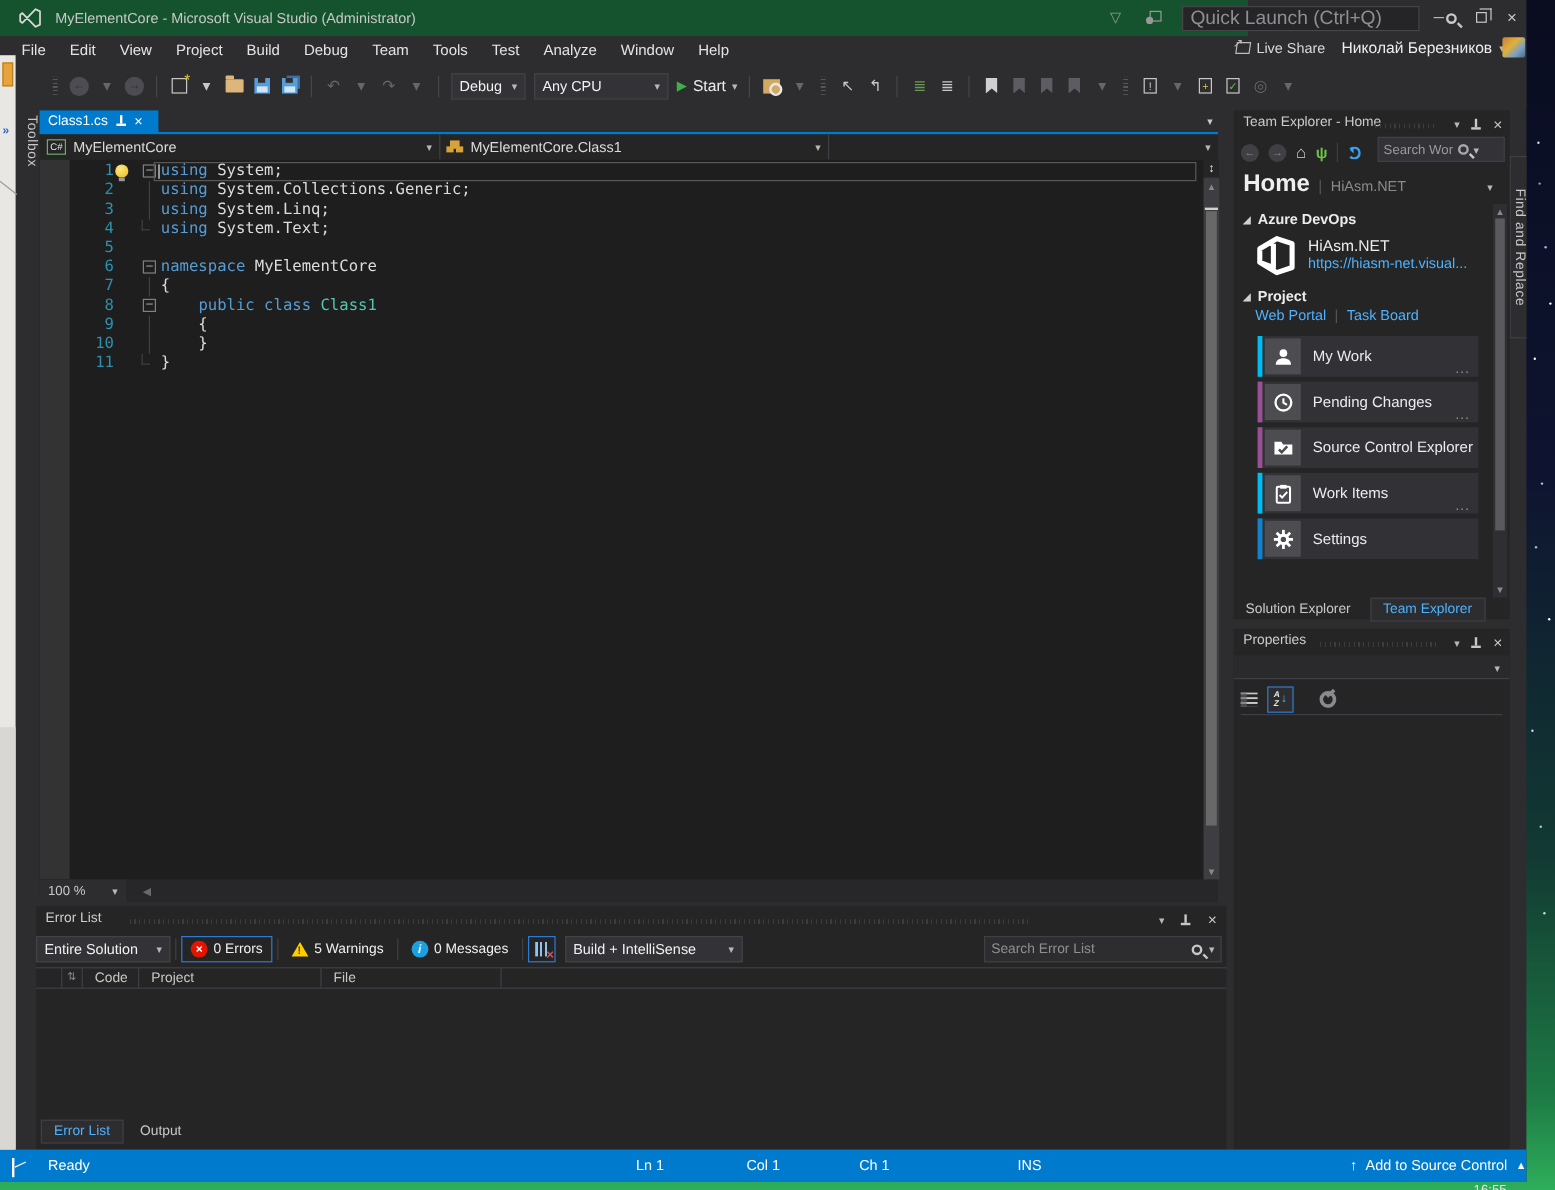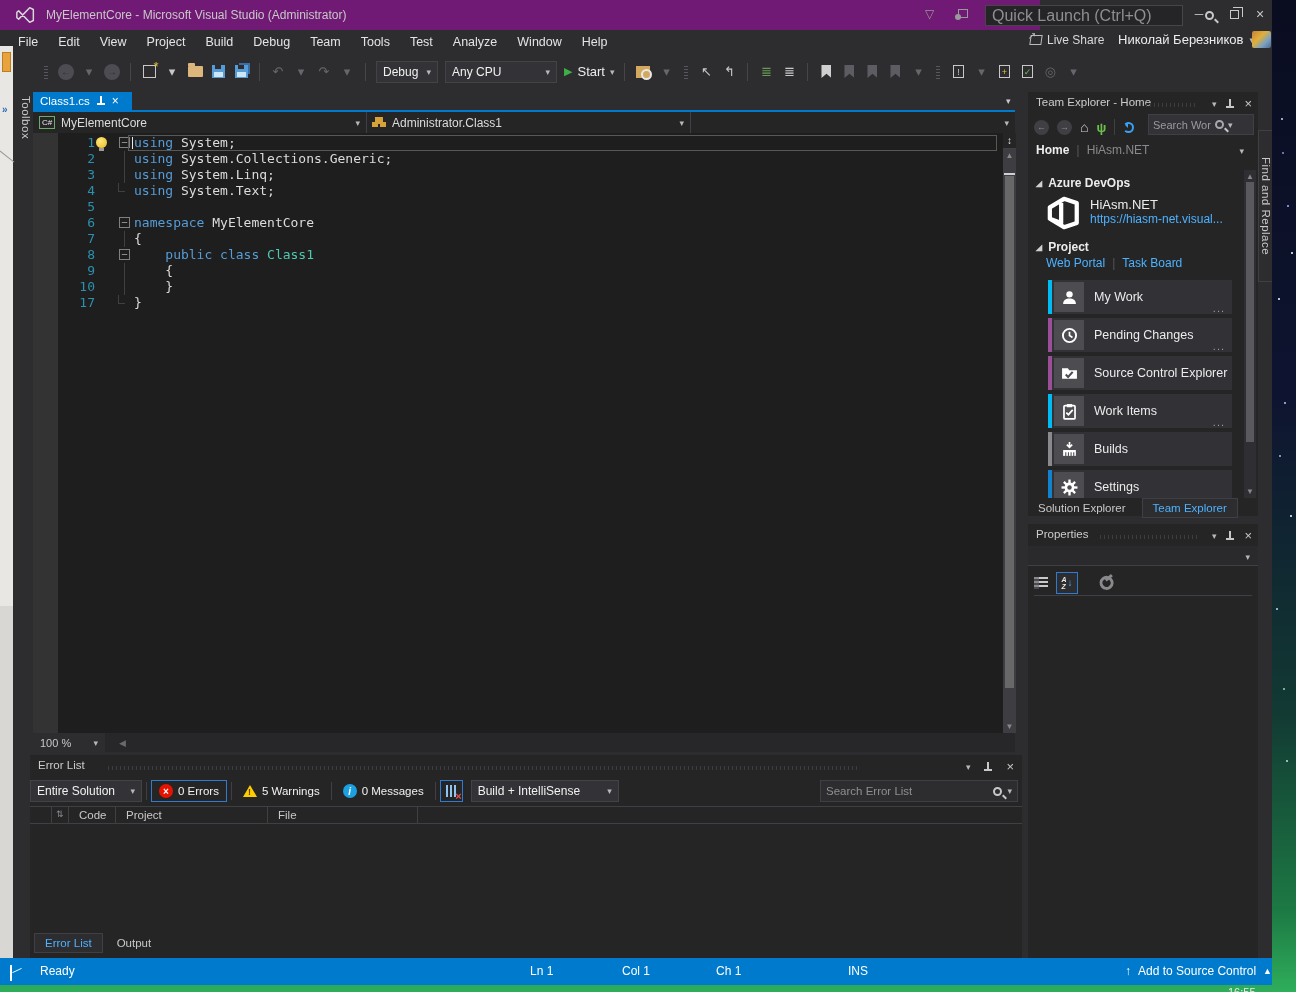--- a/index.html
+++ b/index.html
@@ -14,21 +14,21 @@
     1286px 760px #bfe8cd,1282px 152px #8899cc;}
   
   #bg-left{position:absolute;left:0;top:46px;width:13px;height:912px;background:#e9e7e4;z-index:40}
   #bg-left .yico{position:absolute;left:2px;top:6px;width:9px;height:20px;background:#e8a33d;border:1px solid #b97f22}
   #bg-left .barrow{position:absolute;left:2px;top:58px;color:#2b6cb8;font-size:10px;font-weight:bold}
   #bg-left .diag{position:absolute;left:-2px;top:110px;width:18px;height:1px;background:#9a9a9a;transform:rotate(38deg)}
   #bg-left .lower{position:absolute;left:0;top:560px;width:13px;height:352px;background:#d9d7d4}
   
   #vs{position:absolute;left:0;top:0;width:1272px;height:985px;background:#2d2d30;z-index:10}
   
-  #titlebar{position:absolute;left:0;top:0;width:1040px;height:30px;background:#701a75}
+  #titlebar{position:absolute;left:0;top:0;width:1040px;height:30px;background:#14532d}
   #vs-logo{position:absolute;left:15px;top:4px;width:22px;height:22px}
   #title-text{position:absolute;left:46px;top:8px;font-size:12px;color:#c8c8c8;white-space:nowrap}
   .tb-ico{position:absolute;top:7px;color:#999;font-size:12px}
   #quick-launch{position:absolute;left:985px;top:5px;width:198px;height:21px;background:#252528;border:1px solid #46464a;display:flex;align-items:center}
   #quick-launch input{flex:1;background:transparent;border:none;outline:none;color:#ddd;font-size:16px;padding:0 6px;font-family:"Liberation Sans",sans-serif}
   #quick-launch input::placeholder{color:#8f8f93}
   .i-search{width:9px;height:9px;border:2px solid #c8c8c8;border-radius:50%;position:relative;display:inline-block;flex:none}
   .i-search::after{content:"";position:absolute;left:7px;top:7px;width:5px;height:2px;background:#c8c8c8;transform:rotate(45deg)}
   .winbtn{position:absolute;top:0;width:30px;height:28px;display:flex;align-items:center;justify-content:center;color:#c8c8c8}
   .i-restore{width:9px;height:9px;border:1px solid #c8c8c8;position:relative}
@@ -139,21 +139,21 @@
   #te-toolbar{position:absolute;left:6px;top:22px;width:220px;height:26px;display:flex;align-items:center;gap:8px}
   .circbtn{width:15px;height:15px;border-radius:50%;background:#3f3f44;color:#8a8a8e;font-size:9px;font-weight:bold;display:flex;align-items:center;justify-content:center}
   .i-home{color:#d0d0d0;font-size:14px}
   .i-plug{color:#6cc04a;font-size:13px;font-weight:bold}
   .i-refresh{width:11px;height:11px;border:2px solid #3aa0f3;border-radius:50%;border-left-color:transparent;position:relative}
   .i-refresh::after{content:"";position:absolute;left:-3px;top:-2px;border:3px solid transparent;border-right-color:#3aa0f3}
   #te-search{position:absolute;left:114px;top:0;width:106px;height:21px;background:#333337;border:1px solid #3f3f46;display:flex;align-items:center;gap:4px;padding:0 4px}
   #te-search input{width:58px;background:transparent;border:none;outline:none;color:#ccc;font-size:11px;font-family:"Liberation Sans",sans-serif}
   #te-search input::placeholder{color:#9a9a9e}
   #te-home-row{position:absolute;left:8px;top:50px;width:214px;display:flex;align-items:baseline;gap:7px}
-  #te-home-row .big{font-size:12px;font-weight:bold;color:#eee}
+  #te-home-row .big{font-size:20px;font-weight:bold;color:#eee}
   #te-home-row .ctx{font-size:12px;color:#8a8a8e}
   #te-home-row .bar{color:#55555a;font-size:13px}
   #te-content{position:absolute;left:0;top:78px;width:216px;height:328px;overflow:hidden}
   .tesec{display:flex;align-items:center;gap:6px;margin:6px 0 2px 8px;color:#ececec;font-size:12px;font-weight:bold}
   .tri{color:#d0d0d0;font-size:8px}
   #devops-row{display:flex;gap:8px;margin:6px 0 10px 18px}
   #devops-logo{width:36px;height:34px;flex:none}
   #devops-row .nm{color:#ececec;font-size:13px;margin-top:1px}
   #devops-row a,.linkline a{color:#4db2ff;text-decoration:none;font-size:12px}
   .linkline{margin:2px 0 10px 18px;display:flex;gap:7px;align-items:flex-start}
@@ -334,21 +334,21 @@
     <span id="tabrow-caret">▾</span>
     <div id="tab-blueline"></div>
     <div id="navbar">
       <div class="navcell" style="width:334px">
         <span class="i-cs">C#</span>
         <span>MyElementCore</span>
         <span class="caret">▾</span>
       </div>
       <div class="navcell" style="width:324px">
         <span class="i-class"></span>
-        <span>Administrator.Class1</span>
+        <span>MyElementCore.Class1</span>
         <span class="caret">▾</span>
       </div>
       <div class="navcell" style="flex:1;border-right:none">
         <span class="caret">▾</span>
       </div>
     </div>
 
     <div id="code-area">
       <div id="bp-margin"></div>
       <div id="code-lines">
@@ -417,21 +417,21 @@
             <span class="codetext"><span class="pl">    {</span></span>
           </div>
           <div class="cl">
             <span class="ln">10</span>
             <span class="fold">
               <span class="guide"></span>
             </span>
             <span class="codetext"><span class="pl">    }</span></span>
           </div>
           <div class="cl">
-            <span class="ln">17</span>
+            <span class="ln">11</span>
             <span class="fold">
               <span class="guide-end"></span>
               <span style="width:6px"></span>
             </span>
             <span class="codetext"><span class="pl">}</span></span>
           </div>
         </div>
     </div>
     <div id="split-btn">↕</div>
     <div id="vscroll">
@@ -592,31 +592,20 @@
                 <svg viewBox="0 0 16 16">
                   <rect x="2.8" y="2.5" width="10.4" height="12.5" rx="1" fill="none" stroke="#fff" stroke-width="1.6"></rect>
                   <rect x="5.5" y="1" width="5" height="3" fill="#fff"></rect>
                   <path d="M5 9l2 2 4-4.5" fill="none" stroke="#fff" stroke-width="1.6"></path>
                 </svg>
               </span>
               <span class="lbl">Work Items</span>
               <span class="more">...</span>
             </div>
             <div class="tile">
-              <span class="accent" style="background:#8a8a8e"></span>
-              <span class="ibox">
-                <svg viewBox="0 0 16 16">
-                  <path d="M8 1v4.5M5.5 3.5L8 6l2.5-2.5" fill="none" stroke="#fff" stroke-width="1.6"></path>
-                  <rect x="2" y="8.5" width="12" height="5.5" fill="#fff"></rect>
-                  <path d="M4.5 10.5v3.5M7 10.5v3.5M9.5 10.5v3.5M12 10.5v3.5" stroke="#4c4c51" stroke-width="1"></path>
-                </svg>
-              </span>
-              <span class="lbl">Builds</span>
-            </div>
-            <div class="tile">
               <span class="accent" style="background:#1382ce"></span>
               <span class="ibox">
                 <svg viewBox="0 0 16 16">
                   <g fill="#fff">
                     <rect x="6.9" y="0.5" width="2.2" height="15"></rect>
                     <rect x="0.5" y="6.9" width="15" height="2.2"></rect>
                     <g transform="rotate(45 8 8)">
                       <rect x="6.9" y="0.5" width="2.2" height="15"></rect>
                       <rect x="0.5" y="6.9" width="15" height="2.2"></rect>
                     </g>

